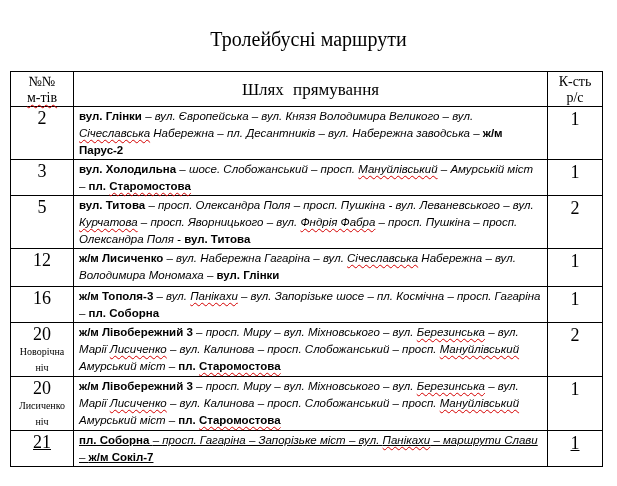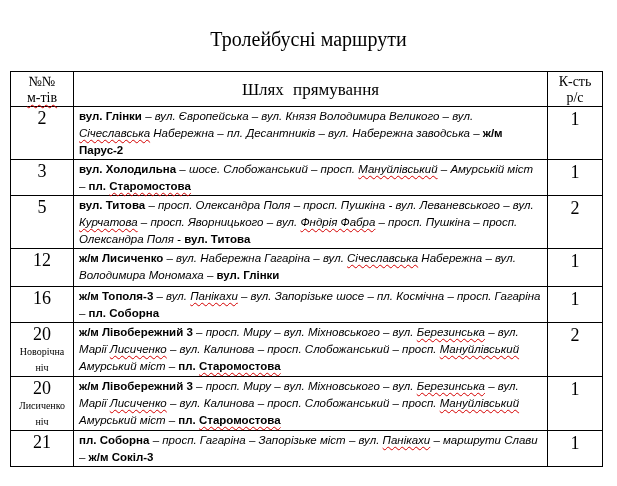--- a/index.html
+++ b/index.html
@@ -41,21 +41,21 @@
   }
   th.path-h { vertical-align:middle !important; font-size:17px; word-spacing:5px; }
   
   tbody tr:nth-child(1){ height:52px; }
   tbody tr:nth-child(2){ height:36px; }
   tbody tr:nth-child(3){ height:52px; }
   tbody tr:nth-child(4){ height:38px;padding-left:8px; }
   tbody tr:nth-child(5){ height:36px; }
   tbody tr:nth-child(6){ height:52px; }
   tbody tr:nth-child(7){ height:52px; }
-  tbody tr:nth-child(8){ height:35px; }
+  tbody tr:nth-child(8){ height:35px;text-decoration:underline; }
   td.route-cell {
     text-align:center;
     padding-top:1px !important;
   }
   .route-num { font-size:18px; line-height:20px; }
   .route-sub { font-size:10px; line-height:16px; }
   td.path-cell {
     font-family:"Liberation Sans", sans-serif;
     font-size:11.5px;
     line-height:17px;
@@ -151,17 +151,17 @@
           <div class="route-sub">Лисиченко</div>
           <div class="route-sub">ніч</div>
         </td>
     <td class="path-cell"><span class="seg-bold">ж/м Лівобережний 3 </span><span class="seg-italic">– просп. Миру – вул. Міхновського – вул. </span><span class="seg-italic misspell">Березинська</span><span class="seg-italic"> – вул. Марії </span><span class="seg-italic misspell">Лисиченко</span><span class="seg-italic"> – вул. Калинова – просп. Слобожанський – просп. </span><span class="seg-italic misspell">Мануйлівський</span><span class="seg-italic"> Амурський міст – </span><span class="seg-bold">пл. </span><span class="seg-bold misspell">Старомостова</span></td>
     <td class="count-cell">1</td>
   </tr>
       <tr>
     <td class="route-cell">
           <div class="route-num">21</div>
         </td>
-    <td class="path-cell"><span class="seg-bold">пл. Соборна </span><span class="seg-italic">– просп. Гагаріна – Запорізьке міст – вул. </span><span class="seg-italic misspell">Панікахи</span><span class="seg-italic"> – маршрути Слави – </span><span class="seg-bold">ж/м Сокіл-3</span></td>
+    <td class="path-cell"><span class="seg-bold">пл. Соборна </span><span class="seg-italic">– просп. Гагаріна – Запорізьке міст – вул. </span><span class="seg-italic misspell">Панікахи</span><span class="seg-italic"> – маршрути Слави – </span><span class="seg-bold">ж/м Сокіл-7</span></td>
     <td class="count-cell">1</td>
   </tr>
     </tbody>
 </table>
 
 </body></html>

